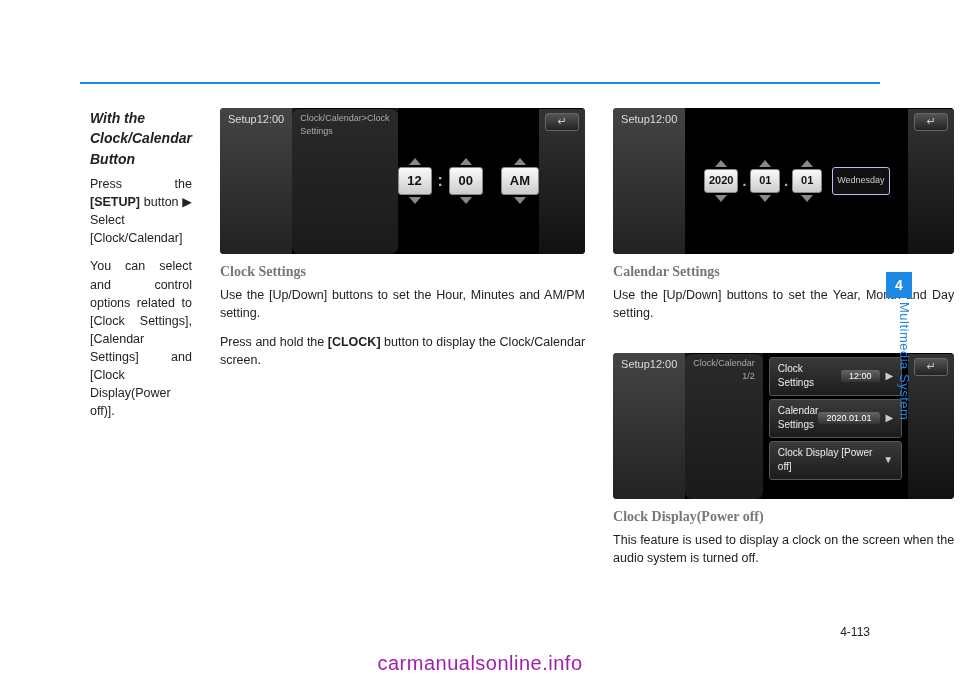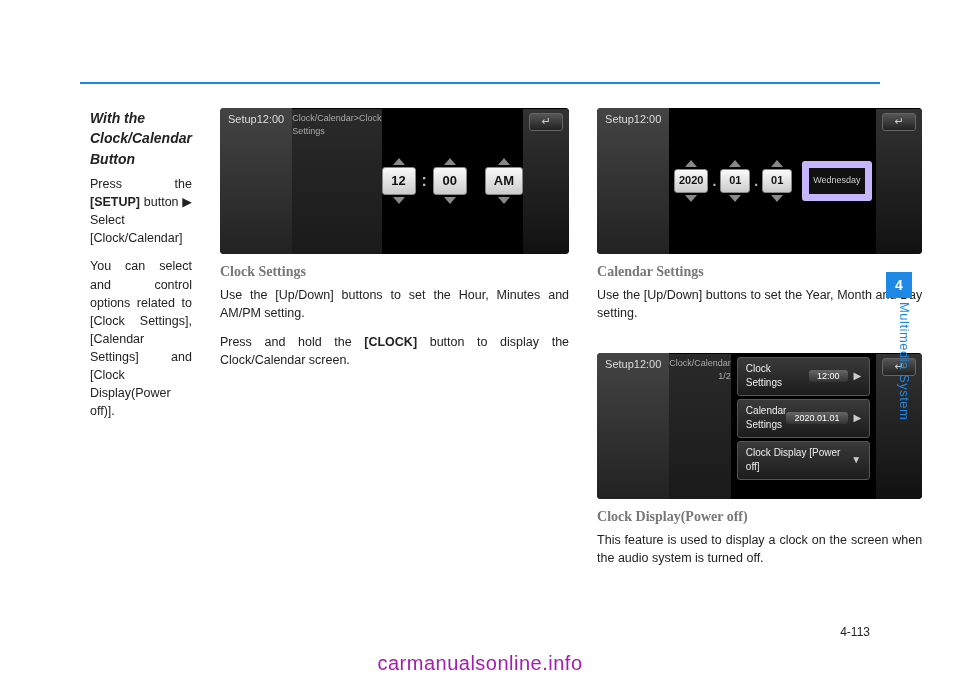--- a/index.html
+++ b/index.html
@@ -40,23 +40,24 @@
     margin-bottom: 8px;
     display: flex; flex-direction: row;
     overflow: hidden;
   }
   .device .titlebar {
     display: flex; justify-content: space-between;
     padding: 4px 8px; font-size: 11px;
     background: linear-gradient(#444,#222);
   }
   .device .breadcrumb {
-    padding: 3px 0; font-size: 9px; color: #aaa;
+    padding: 3px 8px; font-size: 9px; color: #aaa;
     background: linear-gradient(#2a2a2a,#1a1a1a);
     border-top: 1px solid #000;
+    border-radius: 7px;
   }
   .device .body {
     flex: 1; display: flex; align-items: center; justify-content: center; gap: 6px;
     background: #000;
   }
   .spinbox {
     display:flex; flex-direction:column; align-items:center;
   }
   .spinbox .arrow {
     width:0;height:0;border-left:6px solid transparent;border-right:6px solid transparent;
@@ -67,21 +68,21 @@
   .spinbox .val {
     background: linear-gradient(#fafafa,#ccc);
     color:#111; font-weight:bold; font-size:13px;
     padding:4px 8px; border-radius:3px; min-width:34px; text-align:center;
     border:1px solid #888;
   }
   .spinbox .val.sm { min-width:30px; font-size:11px; padding:3px 4px;}
   .colon { color:#bbb; font-weight:bold; font-size:16px; }
   .dot { color:#bbb; font-weight:bold; font-size:14px; margin:0 -2px;}
   .daypill {
-    background:#111;border:7px solid #c4b5fd;color:#ccc;font-size:9px;
+    background:#111;border:1px solid #c4b5fd;color:#ccc;font-size:9px;
     padding:6px 4px;border-radius:3px;margin-left:4px;
   }
   .device .footer {
     background: linear-gradient(#333,#111);
     padding: 3px 6px;
     border-top:1px solid #000;
   }
   .backbtn {
     display:inline-flex;align-items:center;justify-content:center;
     width:34px;height:18px;

